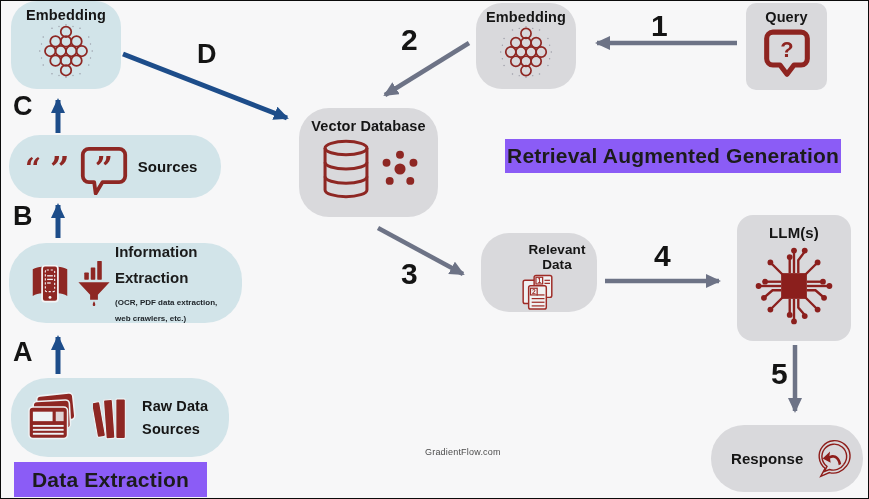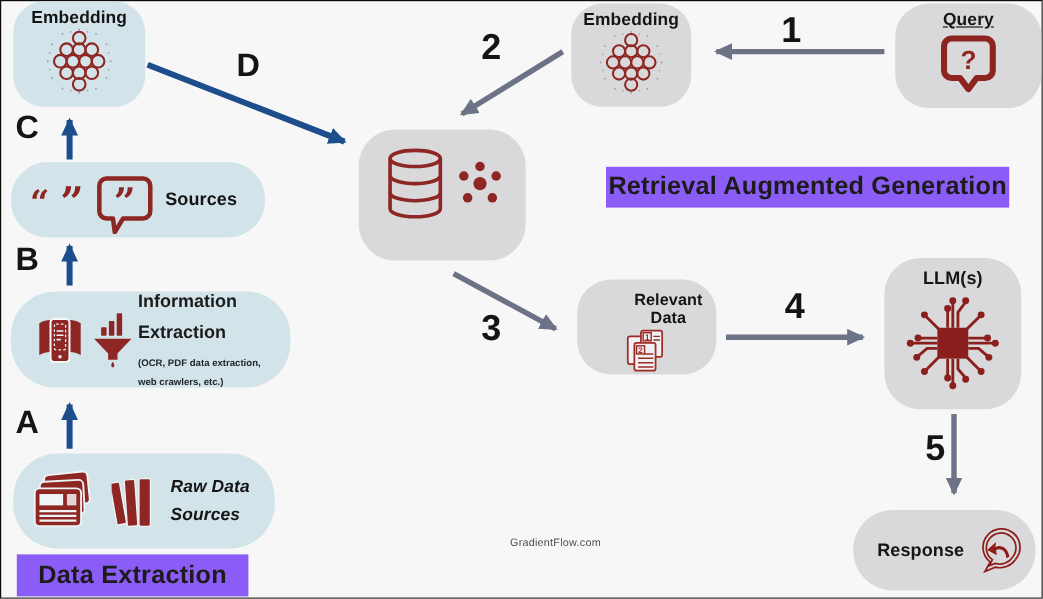--- a/index.html
+++ b/index.html
@@ -156,21 +156,21 @@
           <line x1="10" y1="52" x2="49" y2="52"></line>
       </g>
     </svg>
     <svg width="44" height="52" viewBox="0 0 56 64">
       <g fill="#8e2723" stroke="#eef3f5" stroke-width="1.5">
         <rect x="2" y="10" width="11" height="48" rx="2" transform="rotate(-10 8 34)"></rect>
         <rect x="16" y="7" width="12" height="53" rx="2" transform="rotate(-4 22 33)"></rect>
         <rect x="31" y="6" width="13" height="54" rx="2"></rect>
       </g>
     </svg>
-    <div class="nlabel" style="width:80px;text-align:left;line-height:1.55;font-style:italic;">Raw Data Sources</div>
+    <div class="nlabel" style="width:80px;text-align:left;line-height:1.55;">Raw Data Sources</div>
   </div>
 
   <div class="hl" style="left:13px;top:461px;width:193px;height:35px;">Data Extraction</div>
 
   <div class="node gray" style="left:475px;top:2px;width:100px;height:86px;border-radius:26px;padding-top:6px;">
     <div class="nlabel">Embedding</div>
     <svg width="54" height="54" viewBox="0 0 64 64">
       <g fill="#8a8a96" opacity="0.75">
         <circle cx="32" cy="2" r="0.9"></circle>
           <circle cx="16" cy="6" r="0.9"></circle>
@@ -203,29 +203,30 @@
           <circle cx="38" cy="32" r="6"></circle>
           <circle cx="50" cy="32" r="6"></circle>
         <circle cx="20" cy="43" r="6"></circle>
           <circle cx="32" cy="43" r="6"></circle>
           <circle cx="44" cy="43" r="6"></circle>
         <circle cx="32" cy="54" r="6"></circle>
       </g>
     </svg>
   </div>
 
-  <div class="node gray" style="left:745px;top:2px;width:122px;height:87px;border-radius:28px;padding-top:6px;text-decoration:underline;">
+  <div class="node gray" style="left:745px;top:2px;width:81px;height:87px;border-radius:10px;padding-top:6px;">
     <div class="nlabel">Query</div>
     <svg width="50" height="54" viewBox="0 0 64 68" style="margin-top:2px;">
       <path d="M14,6 h36 a8,8 0 0 1 8,8 v26 a8,8 0 0 1 -8,8 h-9 l-9,12 -9,-12 h-9 a8,8 0 0 1 -8,-8 V14 a8,8 0 0 1 8,-8 z" fill="none" stroke="#8e2420" stroke-width="6.5" stroke-linejoin="round"></path>
       <text x="32" y="38" text-anchor="middle" font-size="28" font-weight="bold" fill="#8e2420" font-family="Liberation Sans, sans-serif">?</text>
     </svg>
   </div>
 
   <div class="node gray" style="left:298px;top:107px;width:139px;height:109px;border-radius:30px;padding-top:10px;">
+    <div class="nlabel">Vector Database</div>
     <div style="display:flex;align-items:center;gap:8px;margin-top:4px;">
       <svg width="54" height="62" viewBox="0 0 64 74">
         <g fill="none" stroke="#8e2723" stroke-width="3.6">
           <ellipse cx="32" cy="12" rx="25" ry="8"></ellipse>
           <path d="M7,12 V62 a25,8 0 0 0 50,0 V12"></path>
           <path d="M7,29 a25,8 0 0 0 50,0"></path>
           <path d="M7,46 a25,8 0 0 0 50,0"></path>
         </g>
       </svg>
       <svg width="38" height="38" viewBox="0 0 48 48">
@@ -259,21 +260,21 @@
         <line x1="20" y1="48" x2="41" y2="48"></line>
           <line x1="20" y1="54" x2="41" y2="54"></line>
       </g>
       <rect x="27" y="7" width="11" height="11" fill="#f0f1f2" stroke="#9e2b26" stroke-width="2"></rect>
       <text x="32.5" y="16.5" text-anchor="middle" font-size="11" font-weight="bold" fill="#9e2b26" font-family="Liberation Sans, sans-serif">1</text>
       <rect x="18" y="25" width="11" height="11" fill="#f0f1f2" stroke="#9e2b26" stroke-width="2"></rect>
       <text x="23.5" y="34.5" text-anchor="middle" font-size="11" font-weight="bold" fill="#9e2b26" font-family="Liberation Sans, sans-serif">2</text>
     </svg>
   </div>
 
-  <div class="node gray" style="left:736px;top:214px;width:114px;height:126px;border-radius:30px;padding-top:9px;">
+  <div class="node gray" style="left:736px;top:214px;width:114px;height:126px;border-radius:16px;padding-top:9px;">
     <div class="nlabel" style="font-size:15px;">LLM(s)</div>
     <svg width="88" height="88" viewBox="0 0 82 82" style="margin-top:1px;">
       <g stroke="#8b1f1d" stroke-width="2.2" fill="none">
         <path d="M37,29 V15"></path>
           <path d="M41,29 V9"></path>
           <path d="M45,29 V17 l6,-8"></path>
         <path d="M37,53 V67"></path>
           <path d="M41,53 V73"></path>
           <path d="M45,53 v8 l6,7"></path>
         <path d="M29,37 H15"></path>

